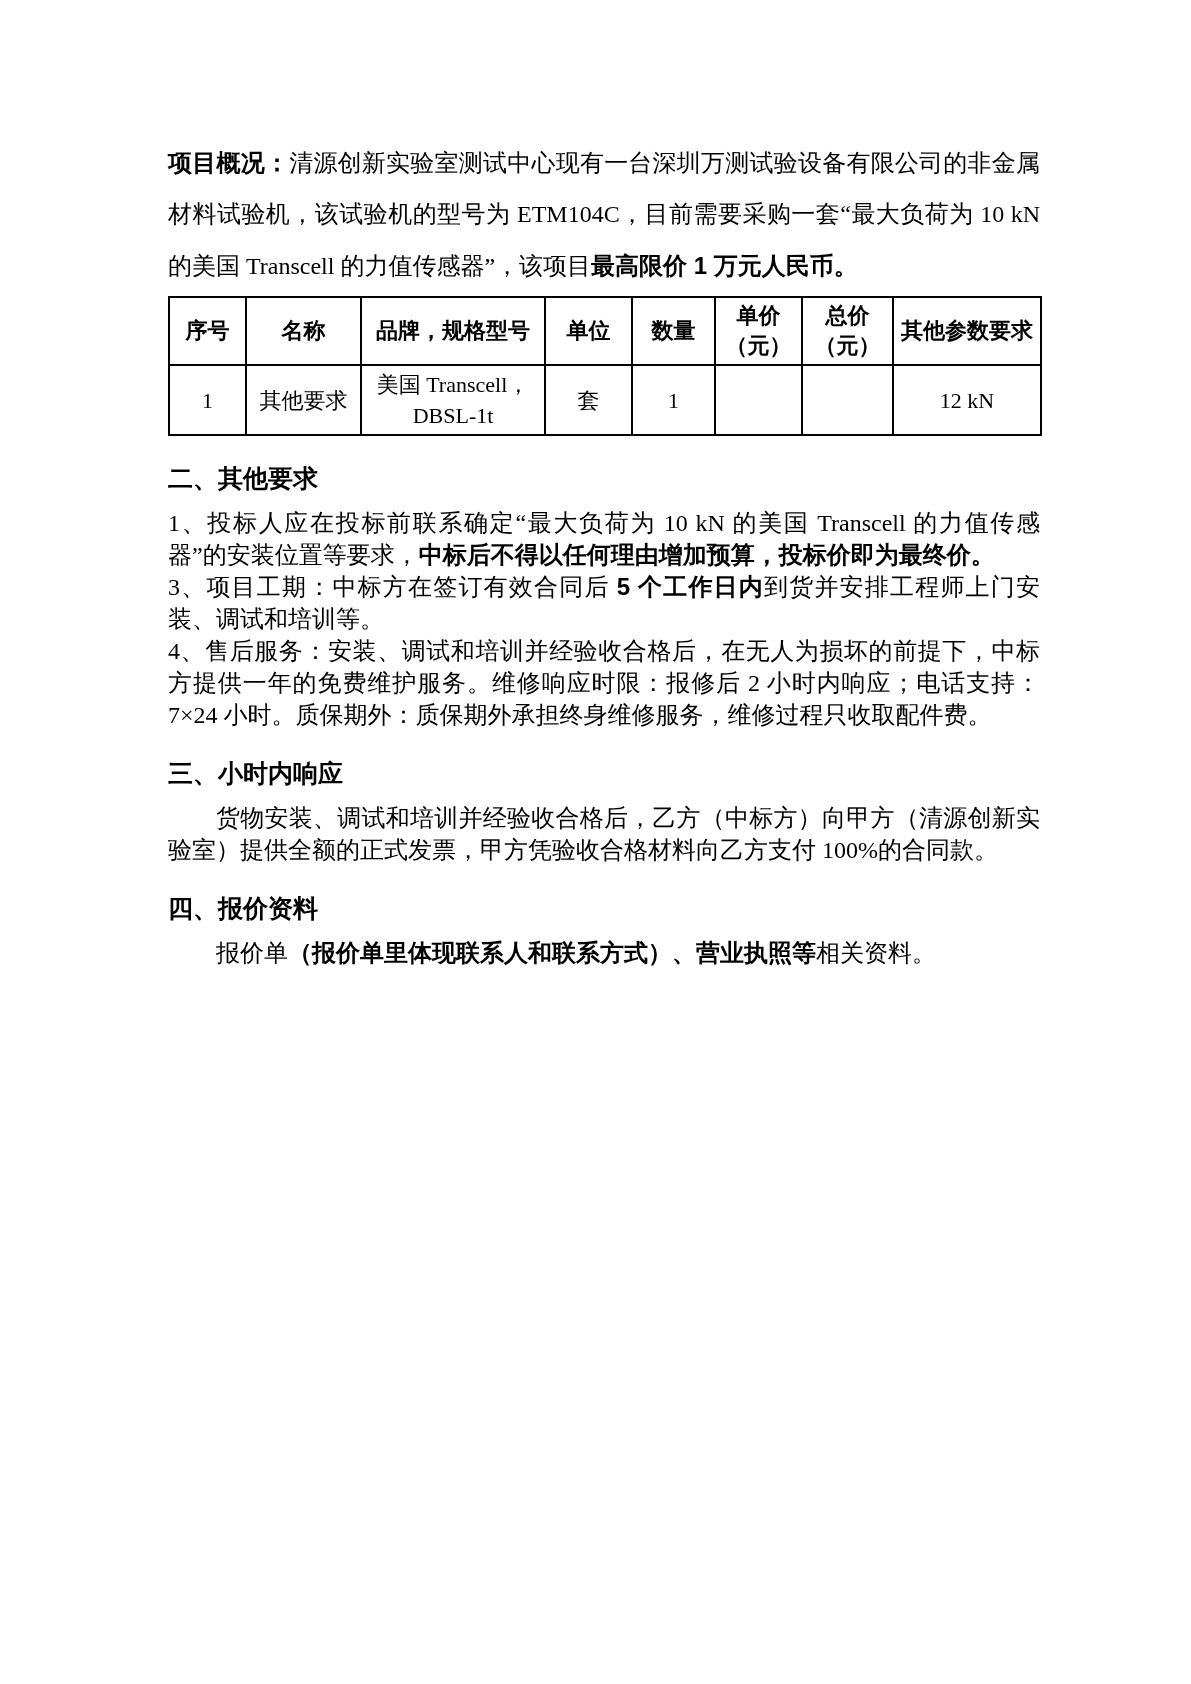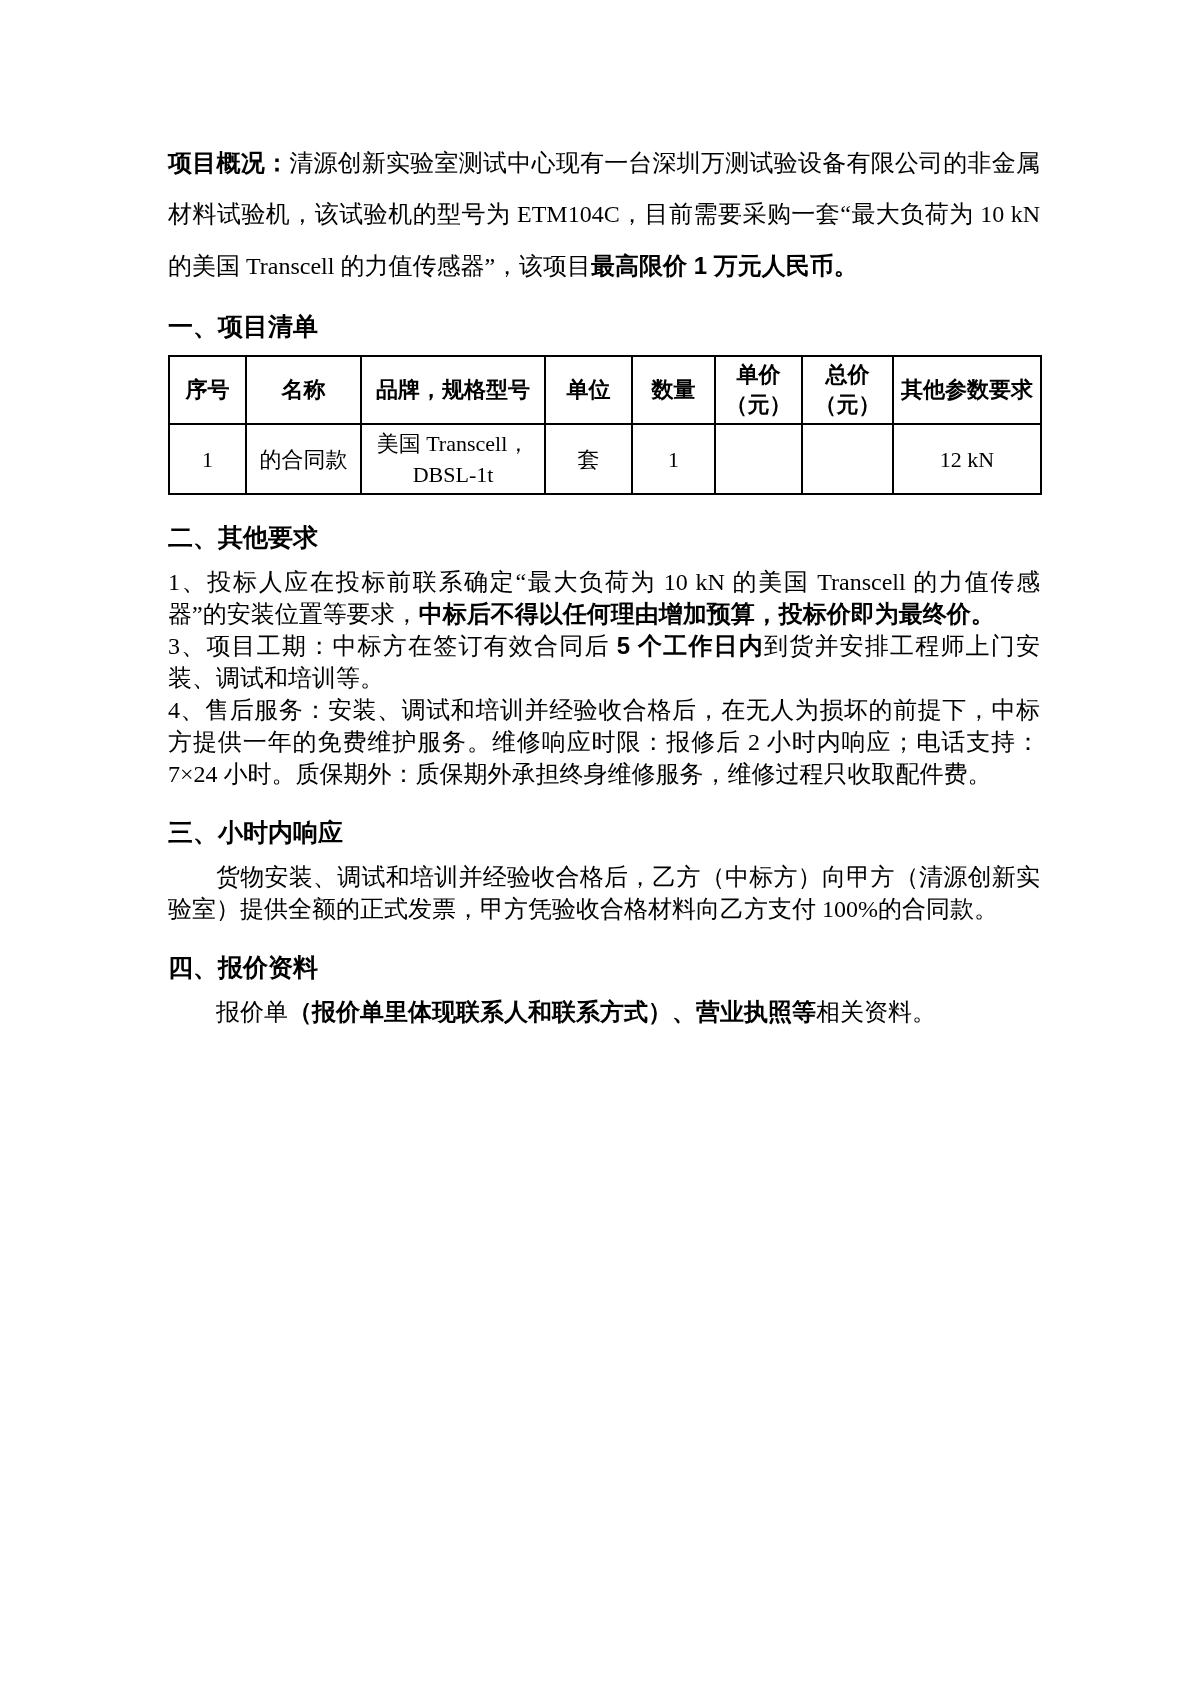--- a/index.html
+++ b/index.html
@@ -70,21 +70,20 @@
   .u { border-bottom: 2px solid #000000; padding-bottom: 1px; }
   .indent { text-indent: 48px; }
 </style>
 </head>
 <body>
 
 <div class="page">
 
   <p class="para intro"><span class="b">项目概况：</span><span>清源创新实验室测试中心现有一台深圳万测试验设备有限公司的非金属材料试验机，该试验机的型号为 ETM104C，目前需要采购一套“最大负荷为 10 kN 的美国 Transcell 的力值传感器”，该项目</span><span class="b">最高限价 1 万元人民币。</span></p>
 
-  <h2 class="hd first">一、项目清单</h2>
 
   <table class="tbl">
     <colgroup>
       <col style="width:77px">
         <col style="width:115px">
         <col style="width:184px">
         <col style="width:87px">
       <col style="width:83px">
         <col style="width:87px">
         <col style="width:91px">
@@ -96,21 +95,21 @@
         <th>名称</th>
         <th>品牌，规格型号</th>
         <th>单位</th>
         <th>数量</th>
         <th>单价（元）</th>
         <th>总价（元）</th>
         <th>其他参数要求</th>
       </tr>
       <tr>
         <td>1</td>
-        <td>的合同款</td>
+        <td>其他要求</td>
         <td>美国 Transcell，DBSL-1t</td>
         <td>套</td>
         <td>1</td>
         <td></td>
         <td></td>
         <td>12 kN</td>
       </tr>
     </tbody>
   </table>
 

